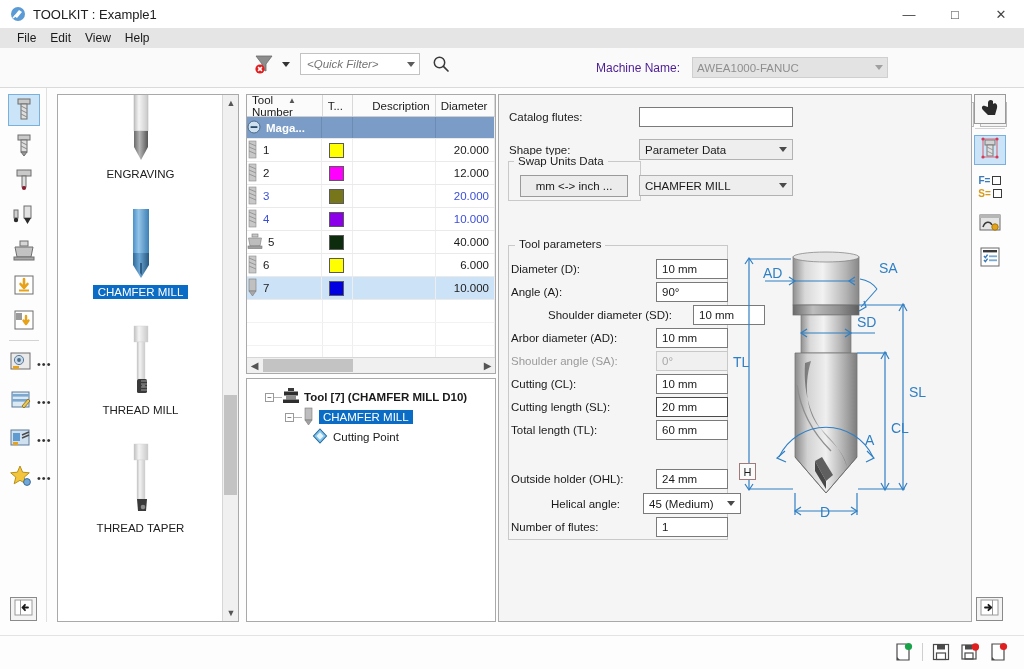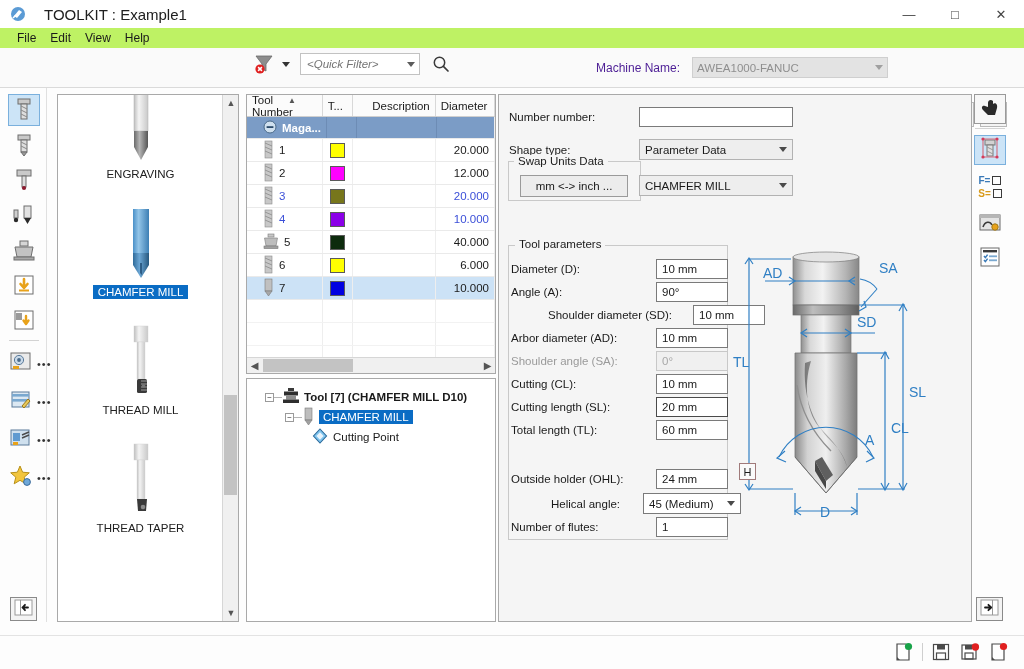--- a/index.html
+++ b/index.html
@@ -9,28 +9,28 @@
     font-family:"Liberation Sans", sans-serif;
     font-size:12px; color:#1a1a1a;
     background:#ffffff;
   }
   #app { position:relative; width:1024px; height:669px; background:#fdfdfd; }
 
   
   .titlebar { position:absolute; left:0; top:0; width:1024px; height:28px;
               background:#ffffff; display:flex; align-items:center; }
   .titlebar .app-icon { margin-left:10px; width:16px; height:16px; flex:none; }
-  .titlebar .title-text { margin-left:18px; font-size:15px; color:#202020; }
+  .titlebar .title-text { margin-left:7px; font-size:13px; color:#202020; }
   .wincontrols { position:absolute; right:0; top:0; height:28px; display:flex; }
   .wincontrols div { width:46px; height:28px; display:flex; align-items:center;
                      justify-content:center; color:#444; font-size:13px; }
 
   
   .menubar { position:absolute; left:0; top:28px; width:1024px; height:20px;
-             background:#bef264; display:flex; align-items:center; padding-left:10px; }
+             background:#e5e5e5; display:flex; align-items:center; padding-left:10px; }
   .menubar span { padding:2px 7px; font-size:12px; color:#1a1a1a; }
 
   
   .toolbar { position:absolute; left:0; top:48px; width:1024px; height:40px;
              background:#fafafa; border-bottom:1px solid #dadada; }
   .filter-grp { position:absolute; left:252px; top:4px; display:flex; align-items:center; }
   .filter-icon { width:24px; height:24px; position:relative; }
   .caret-dn { width:0;height:0;border-left:4px solid transparent;border-right:4px solid transparent;
               border-top:5px solid #333; margin-left:6px; }
   .qf-box { margin-left:10px; width:120px; height:22px; border:1px solid #c2c2c2;
@@ -84,21 +84,21 @@
            font-size:11.5px; }
   .th { display:flex; align-items:center; padding:0 5px; border-right:1px solid #d8d8d8;
         color:#1a1a1a; position:relative; }
   .sortcaret { position:absolute; left:41px; top:1px; font-size:8px; color:#555; }
   .trow { display:flex; height:23px; border-bottom:1px solid #eaeaea; font-size:11.5px;
           align-items:center; }
   .trow.group { background:#7b9cc6; color:#fff; font-weight:bold; height:22px; }
   .trow.sel { background:#cce2f6; }
   .tc { height:100%; display:flex; align-items:center; padding:0 5px;
         border-right:1px solid #eeeeee; }
-  .tc.num { padding-left:16px; gap:5px; }
+  .tc.num { padding-left:0; gap:5px; }
   .tc.dia { justify-content:flex-end; }
   .swatch { width:15px; height:15px; border:1.5px solid #5a5a5a; }
   .rowblank { height:23px; display:flex; border-bottom:1px solid #f2f2f2; }
   .hsb { position:absolute; left:0; bottom:0; width:248px; height:16px; background:#f0f0f0;
          border-top:1px solid #d6d6d6; display:flex; align-items:center; }
   .hsb-arrow { width:15px; text-align:center; color:#555; font-size:10px; }
   .hsb-thumb { height:13px; background:#c3c3c3; }
   .blue-txt { color:#3b4fd8; }
 
   
@@ -650,21 +650,21 @@
           <path d="M9 5.2 L12.6 9 L9 12.8 L5.4 9 Z" fill="#e8f4fc"></path>
         </svg>
       </span>
       <span class="tlabel">Cutting Point</span>
     </div>
   </div>
 
   <div class="formpanel">
 
     <div class="frow" style="left:10px; top:12px;">
-      <span class="flabel" style="width:130px;">Number number:</span>
+      <span class="flabel" style="width:130px;">Catalog flutes:</span>
       <span class="finput" style="width:154px;">
         <span></span>
       </span>
     </div>
 
     <div class="frow" style="left:10px; top:44px;">
       <span class="flabel" style="width:130px;">Shape type:</span>
       <span class="fsel" style="width:154px;">
         <span>Parameter Data</span>
         <span class="chev"></span>

